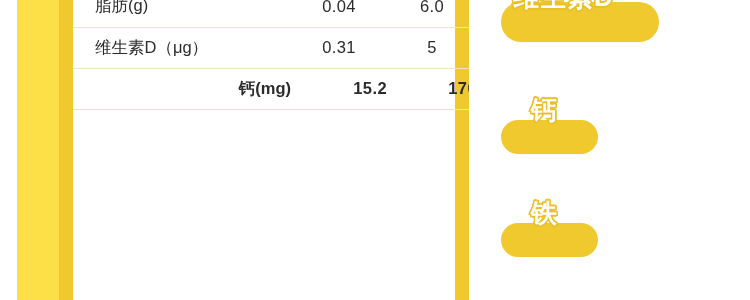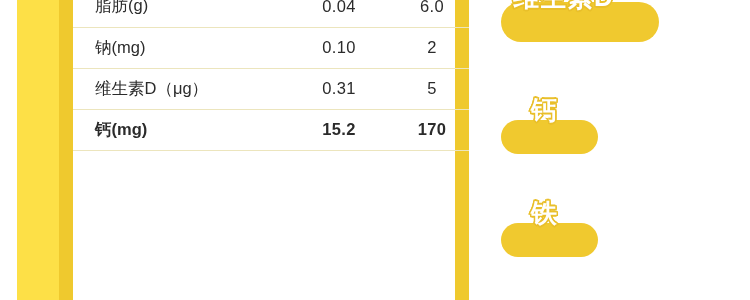--- a/index.html
+++ b/index.html
@@ -64,21 +64,21 @@
     color: #2b2b2b;
     white-space: nowrap;
   }
   .nutri-table tr:first-child td {
     border-top: none;
   }
   .col-name  { width: 196px; padding-left: 22px !important; text-align: left; }
   .col-v1    { width: 96px;  text-align: center; }
   .col-v2    { width: 90px;  text-align: center; }
 
-  .row-bold td { font-weight: bold; }
+  .row-bold td { font-weight: bold; text-align: right; }
   .row-bold .col-v1,
   .row-bold .col-v2 { font-weight: bold; }
 
   
   .col-v1, .col-v2 { letter-spacing: 0.4px; }
 
   
   #badge-panel {
     position: absolute;
     left: 452px;
@@ -134,25 +134,20 @@
 
   <div id="nutrition-panel">
     <table class="nutri-table">
       <tbody>
         <tr class="">
           <td class="col-name">脂肪(g)</td>
           <td class="col-v1">0.04</td>
           <td class="col-v2">6.0</td>
         </tr>
         <tr class="">
-          <td class="col-name">钠(mg)</td>
-          <td class="col-v1">0.10</td>
-          <td class="col-v2">2</td>
-        </tr>
-        <tr class="">
           <td class="col-name">维生素D（μg）</td>
           <td class="col-v1">0.31</td>
           <td class="col-v2">5</td>
         </tr>
         <tr class="row-bold">
           <td class="col-name">钙(mg)</td>
           <td class="col-v1">15.2</td>
           <td class="col-v2">170</td>
         </tr>
       </tbody>

